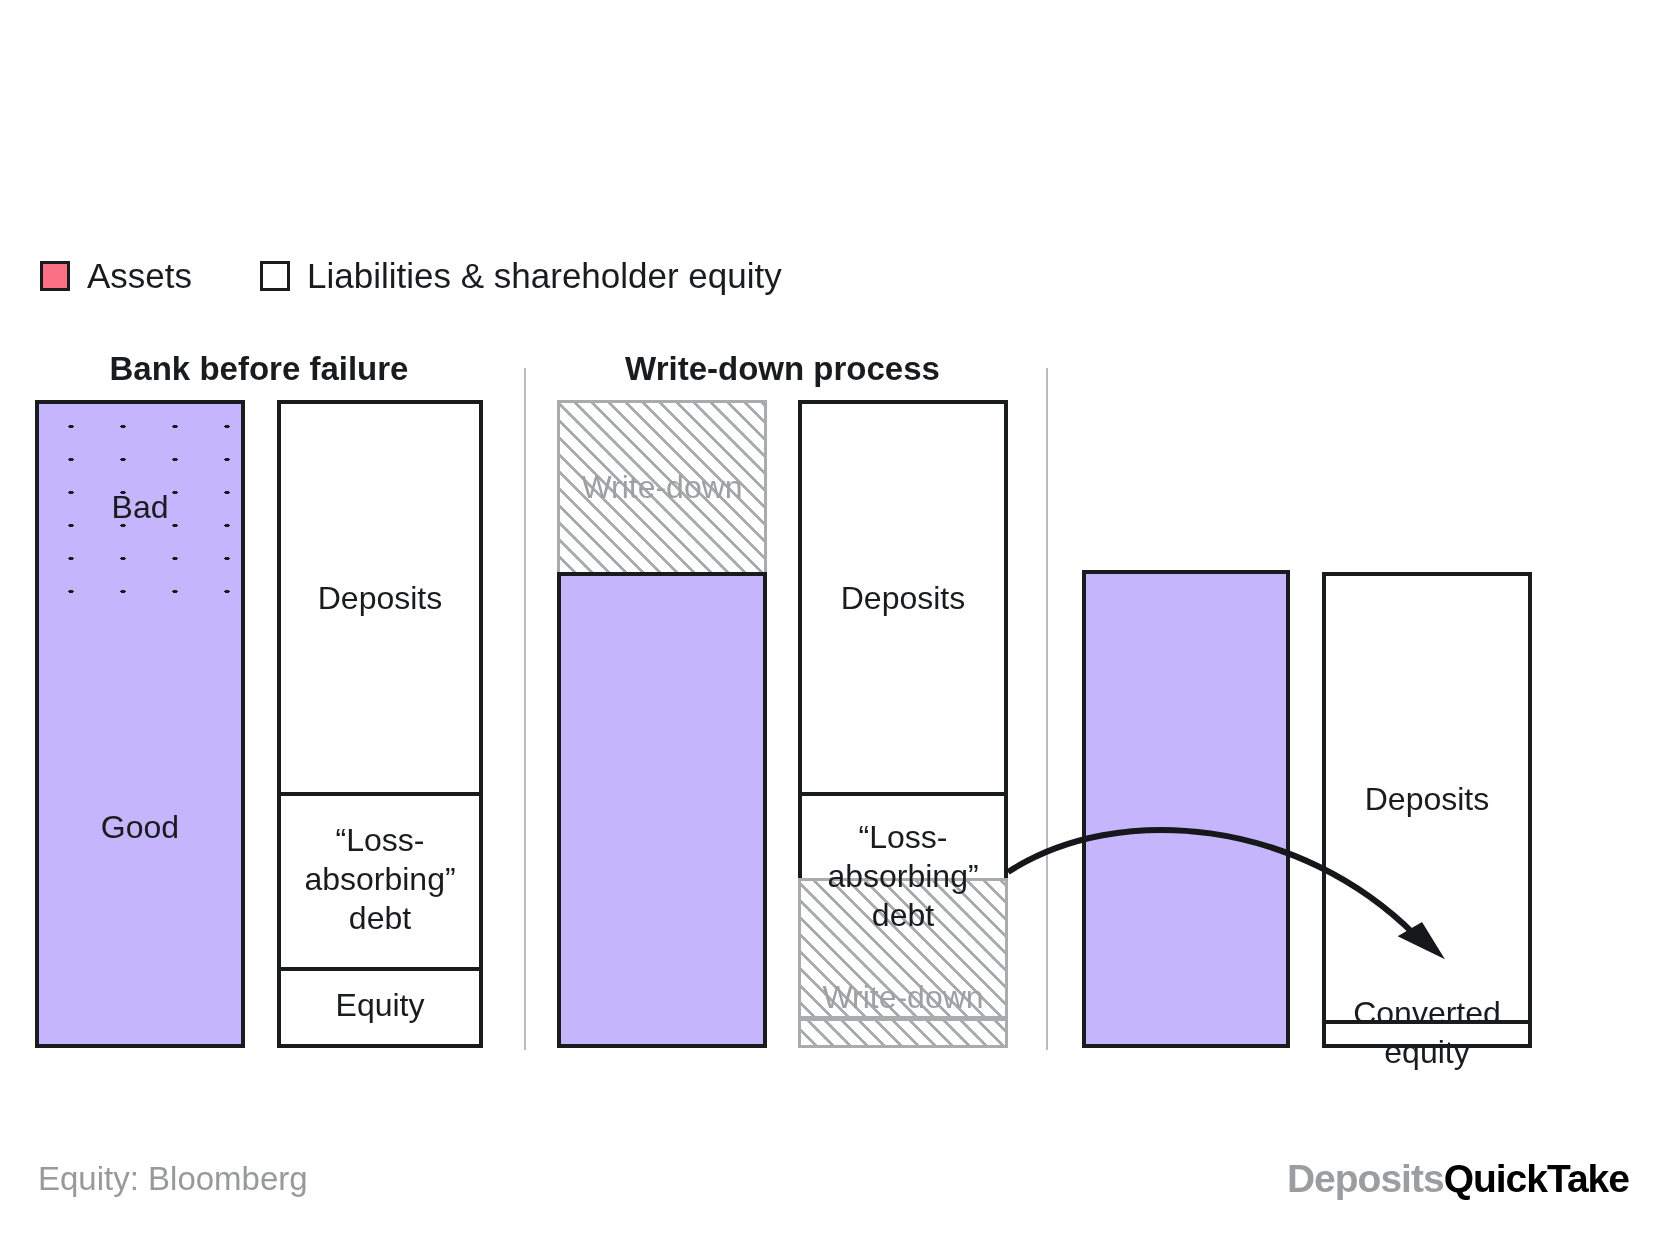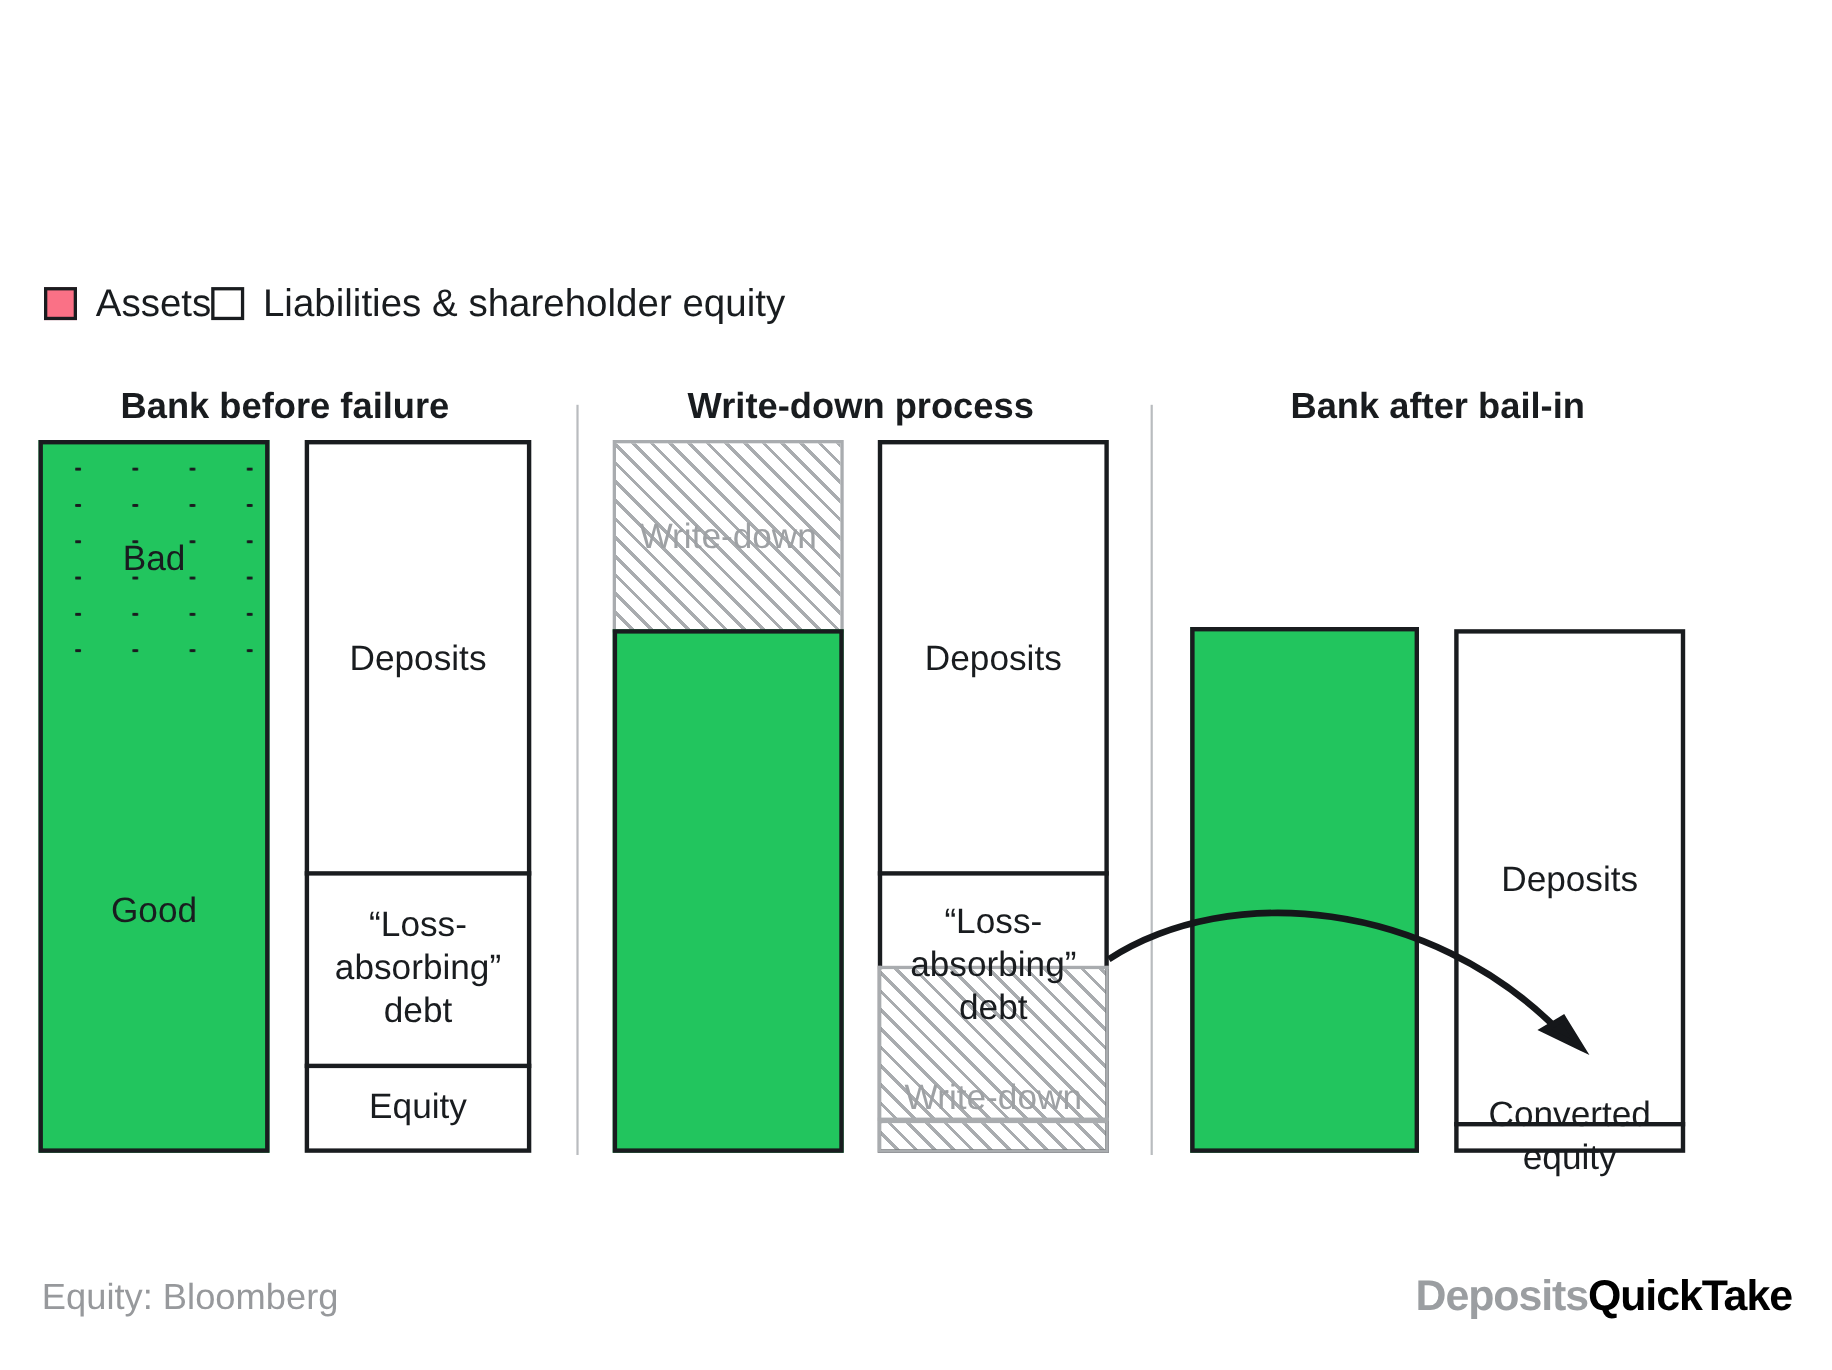--- a/index.html
+++ b/index.html
@@ -35,20 +35,21 @@
     max-width: 1500px;
   }
 
   
   #legend {
     position: absolute;
     left: 40px;
     top: 256px;
     display: flex;
     align-items: center;
+    gap: 68px;
   }
   .legend-item { display: flex; align-items: center; gap: 17px; }
   .legend-swatch {
     width: 30px; height: 30px;
     border: 3px solid #191c1f;
     box-sizing: border-box;
   }
   .legend-label { font-size: 35px; color: #191c1f; white-space: nowrap; }
 
   
@@ -74,21 +75,21 @@
     top: 350px;
   }
 
   
   .bar {
     position: absolute;
     box-sizing: border-box;
     border: 4px solid #191c1f;
     background: #ffffff;
   }
-  .bar.assets { background: #22c55e; }
+  .bar.assets { background: #c4b5fd; }
   .bar.hatch {
     border: 3px solid #a9acaf;
     background:
       repeating-linear-gradient(
         45deg,
         #ffffff 0px, #ffffff 9px,
         #a9acaf 9px, #a9acaf 12px
       );
   }
 
@@ -173,21 +174,20 @@
   </div>
 </div>
 
 <div id="panels">
 
   <div class="panel-divider" id="divider-1"></div>
   <div class="panel-divider" id="divider-2"></div>
 
   <div class="panel-title" style="left:35px; width:448px;">Bank before failure</div>
   <div class="panel-title" style="left:557px; width:451px;">Write-down process</div>
-  <div class="panel-title" style="left:1082px; width:450px;">Bank after bail-in</div>
 
   <div class="bar assets" style="left:35px; top:400px; width:210px; height:648px;">
     <div class="dots" style="top:0px; height:207px;"></div>
     <div class="seg" style="top:0px; height:207px;">
       <span class="seg-label">Bad</span>
     </div>
     <div class="seg" style="top:207px; bottom:0px;">
       <span class="seg-label">Good</span>
     </div>
   </div>

